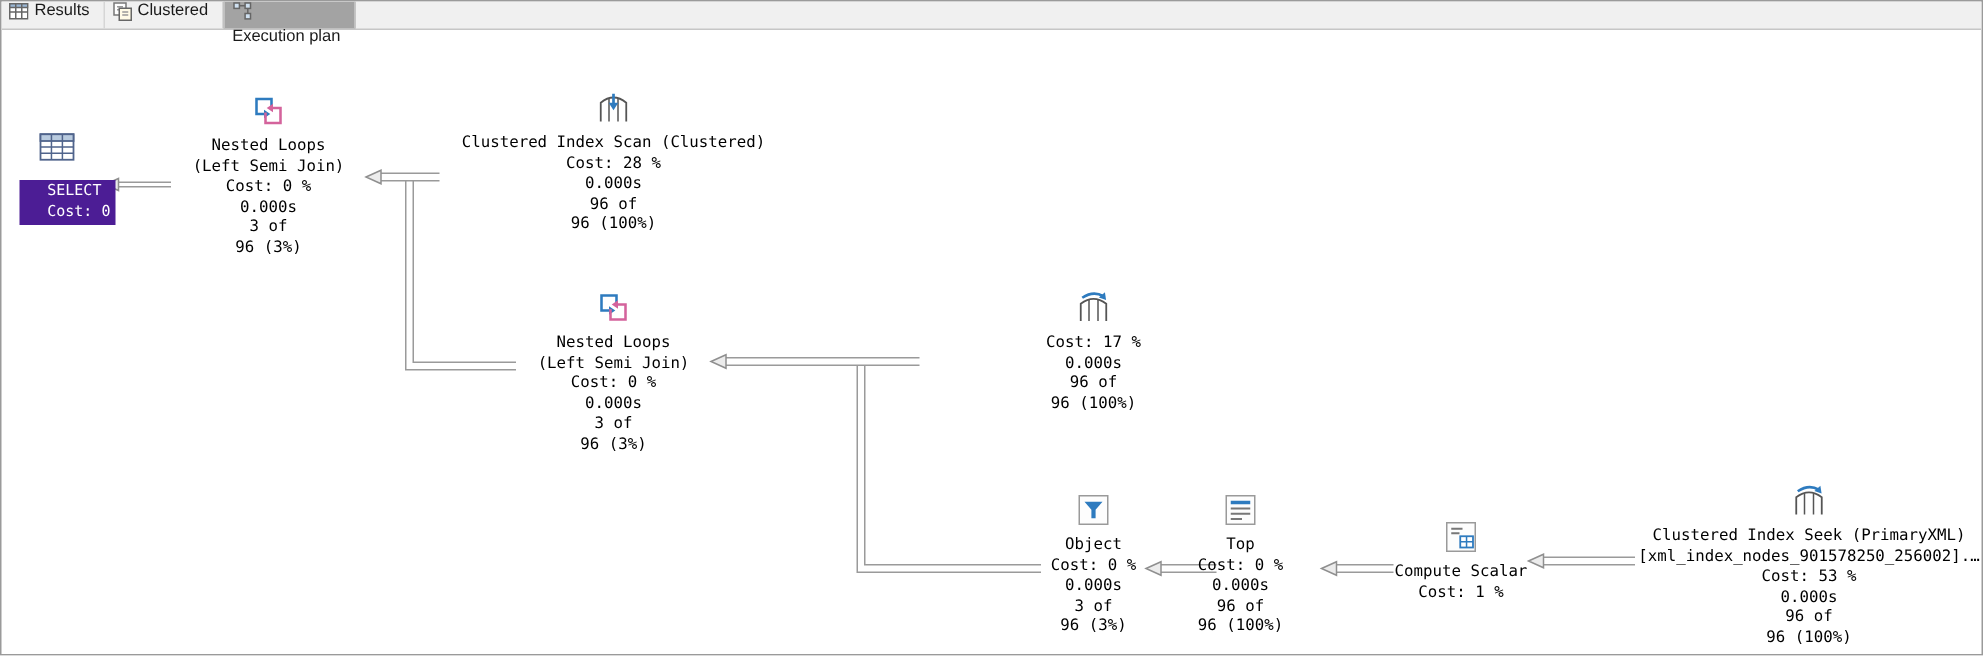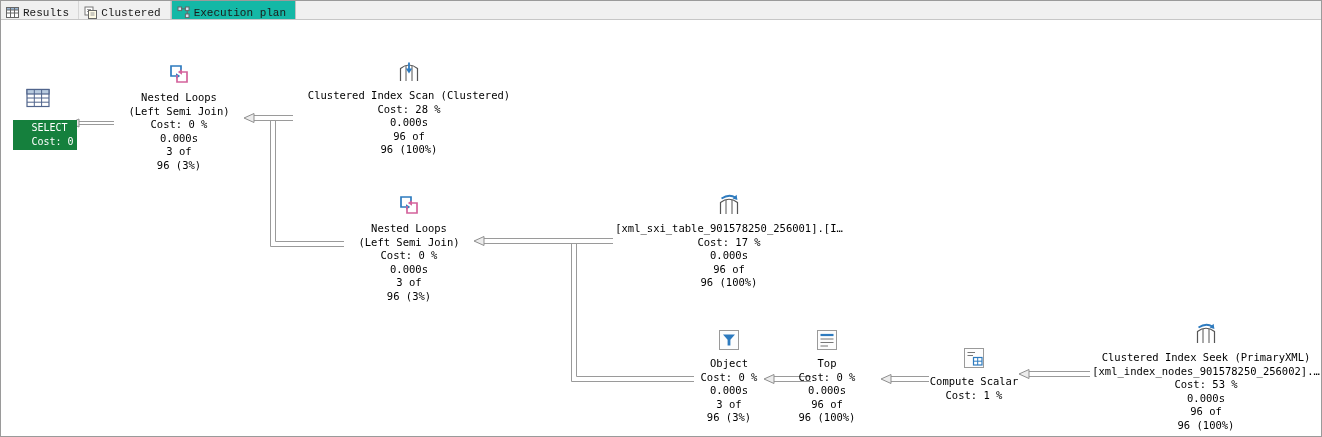--- a/index.html
+++ b/index.html
@@ -1,39 +1,39 @@
 <!DOCTYPE html>
 <html><head>
 <meta charset="utf-8">
 <style>
   html,body{margin:0;padding:0;background:#e8e8e8;}
   .screen{position:relative;width:1322px;height:437px;background:#fff;border:1px solid #9a9a9a;
           box-sizing:border-box;overflow:hidden;font-family:"Liberation Sans",sans-serif;}
   
   .tabbar{position:absolute;left:0;top:0;width:100%;height:19px;background:#f0f0f0;
           border-bottom:1px solid #c6c6c6;display:flex;align-items:stretch;box-sizing:border-box;}
-  .tab{display:flex;align-items:flex-end;gap:4px;padding:0 9px 0 5px;font-size:11px;color:#1a1a1a;
-       border-right:1px solid #d6d6d6;cursor:default;white-space:nowrap;font-family:Liberation Mono, monospace;}
-  .tab.active{background:#14b8a6;border-right:1px solid #c0c0c0;border-left:1px solid #c0c0c0;}
+  .tab{display:flex;align-items:flex-start;gap:4px;padding:0 9px 0 5px;font-size:11px;color:#1a1a1a;
+       border-right:1px solid #d6d6d6;cursor:default;white-space:nowrap;}
+  .tab.active{background:#a3a3a3;border-right:1px solid #c0c0c0;border-left:1px solid #c0c0c0;flex-direction:column;}
   .ticon{display:inline-flex;width:13px;height:13px;}
   
   .qheader{position:absolute;left:0;top:19px;width:100%;padding:4px 0 0 5px;
            font-family:"DejaVu Sans Mono",monospace;font-size:12px;line-height:16px;color:#000;
            white-space:nowrap;box-sizing:border-box;}
   
   .connectors{position:absolute;left:0;top:0;width:1322px;height:437px;}
   .connectors path{stroke:#9a9a9a;fill:none;stroke-width:1;}
   .connectors polygon{fill:#ececec;stroke:#8f8f8f;stroke-width:1;}
   
   .pnode{position:absolute;display:flex;flex-direction:column;align-items:center;
          font-family:"DejaVu Sans Mono",monospace;font-size:10.5px;line-height:13.5px;
          color:#000;text-align:center;cursor:default;}
   .picon{display:inline-flex;margin-bottom:5px;}
   .nline{white-space:nowrap;}
-  .selbox{background:#15803d;color:#fff;width:100%;box-sizing:border-box;text-align:left;
+  .selbox{background:#4c1d95;color:#fff;width:100%;box-sizing:border-box;text-align:left;
           padding:1px 19px;margin-top:4px;font-size:10px;line-height:14px;margin-left:13px;}
 </style>
 </head>
 <body>
 
 <div class="screen">
 
   <div class="tabbar">
     <div class="tab">
       <span class="ticon">
@@ -179,21 +179,20 @@
 
   <div class="pnode" style="left:612px;top:192px;width:232px;">
     <span class="picon">
       <svg width="24" height="24" viewBox="0 0 24 24">
           <path d="M3.5 21 V9.5 Q12 3 20.5 9.5 V21" fill="#fff" stroke="#555" stroke-width="1.2"></path>
           <path d="M9 21 V7 M15 21 V7" stroke="#555" fill="none"></path>
           <path d="M4.5 5.5 Q12 0.5 18.5 4.5" fill="none" stroke="#2e7bbf" stroke-width="1.8"></path>
           <polygon points="19.6,1.8 20.4,7 15.6,5.4" fill="#2e7bbf"></polygon>
         </svg>
     </span>
-    <div class="nline">[xml_sxi_table_901578250_256001].[I…</div>
     <div class="nline">Cost: 17 %</div>
     <div class="nline">0.000s</div>
     <div class="nline">96 of</div>
     <div class="nline">96 (100%)</div>
   </div>
 
   <div class="pnode" style="left:693px;top:327px;width:70px;">
     <span class="picon">
       <svg width="24" height="24" viewBox="0 0 24 24">
           <rect x="2.5" y="2.5" width="19" height="19" fill="#fdfdfd" stroke="#9a9a9a"></rect>

